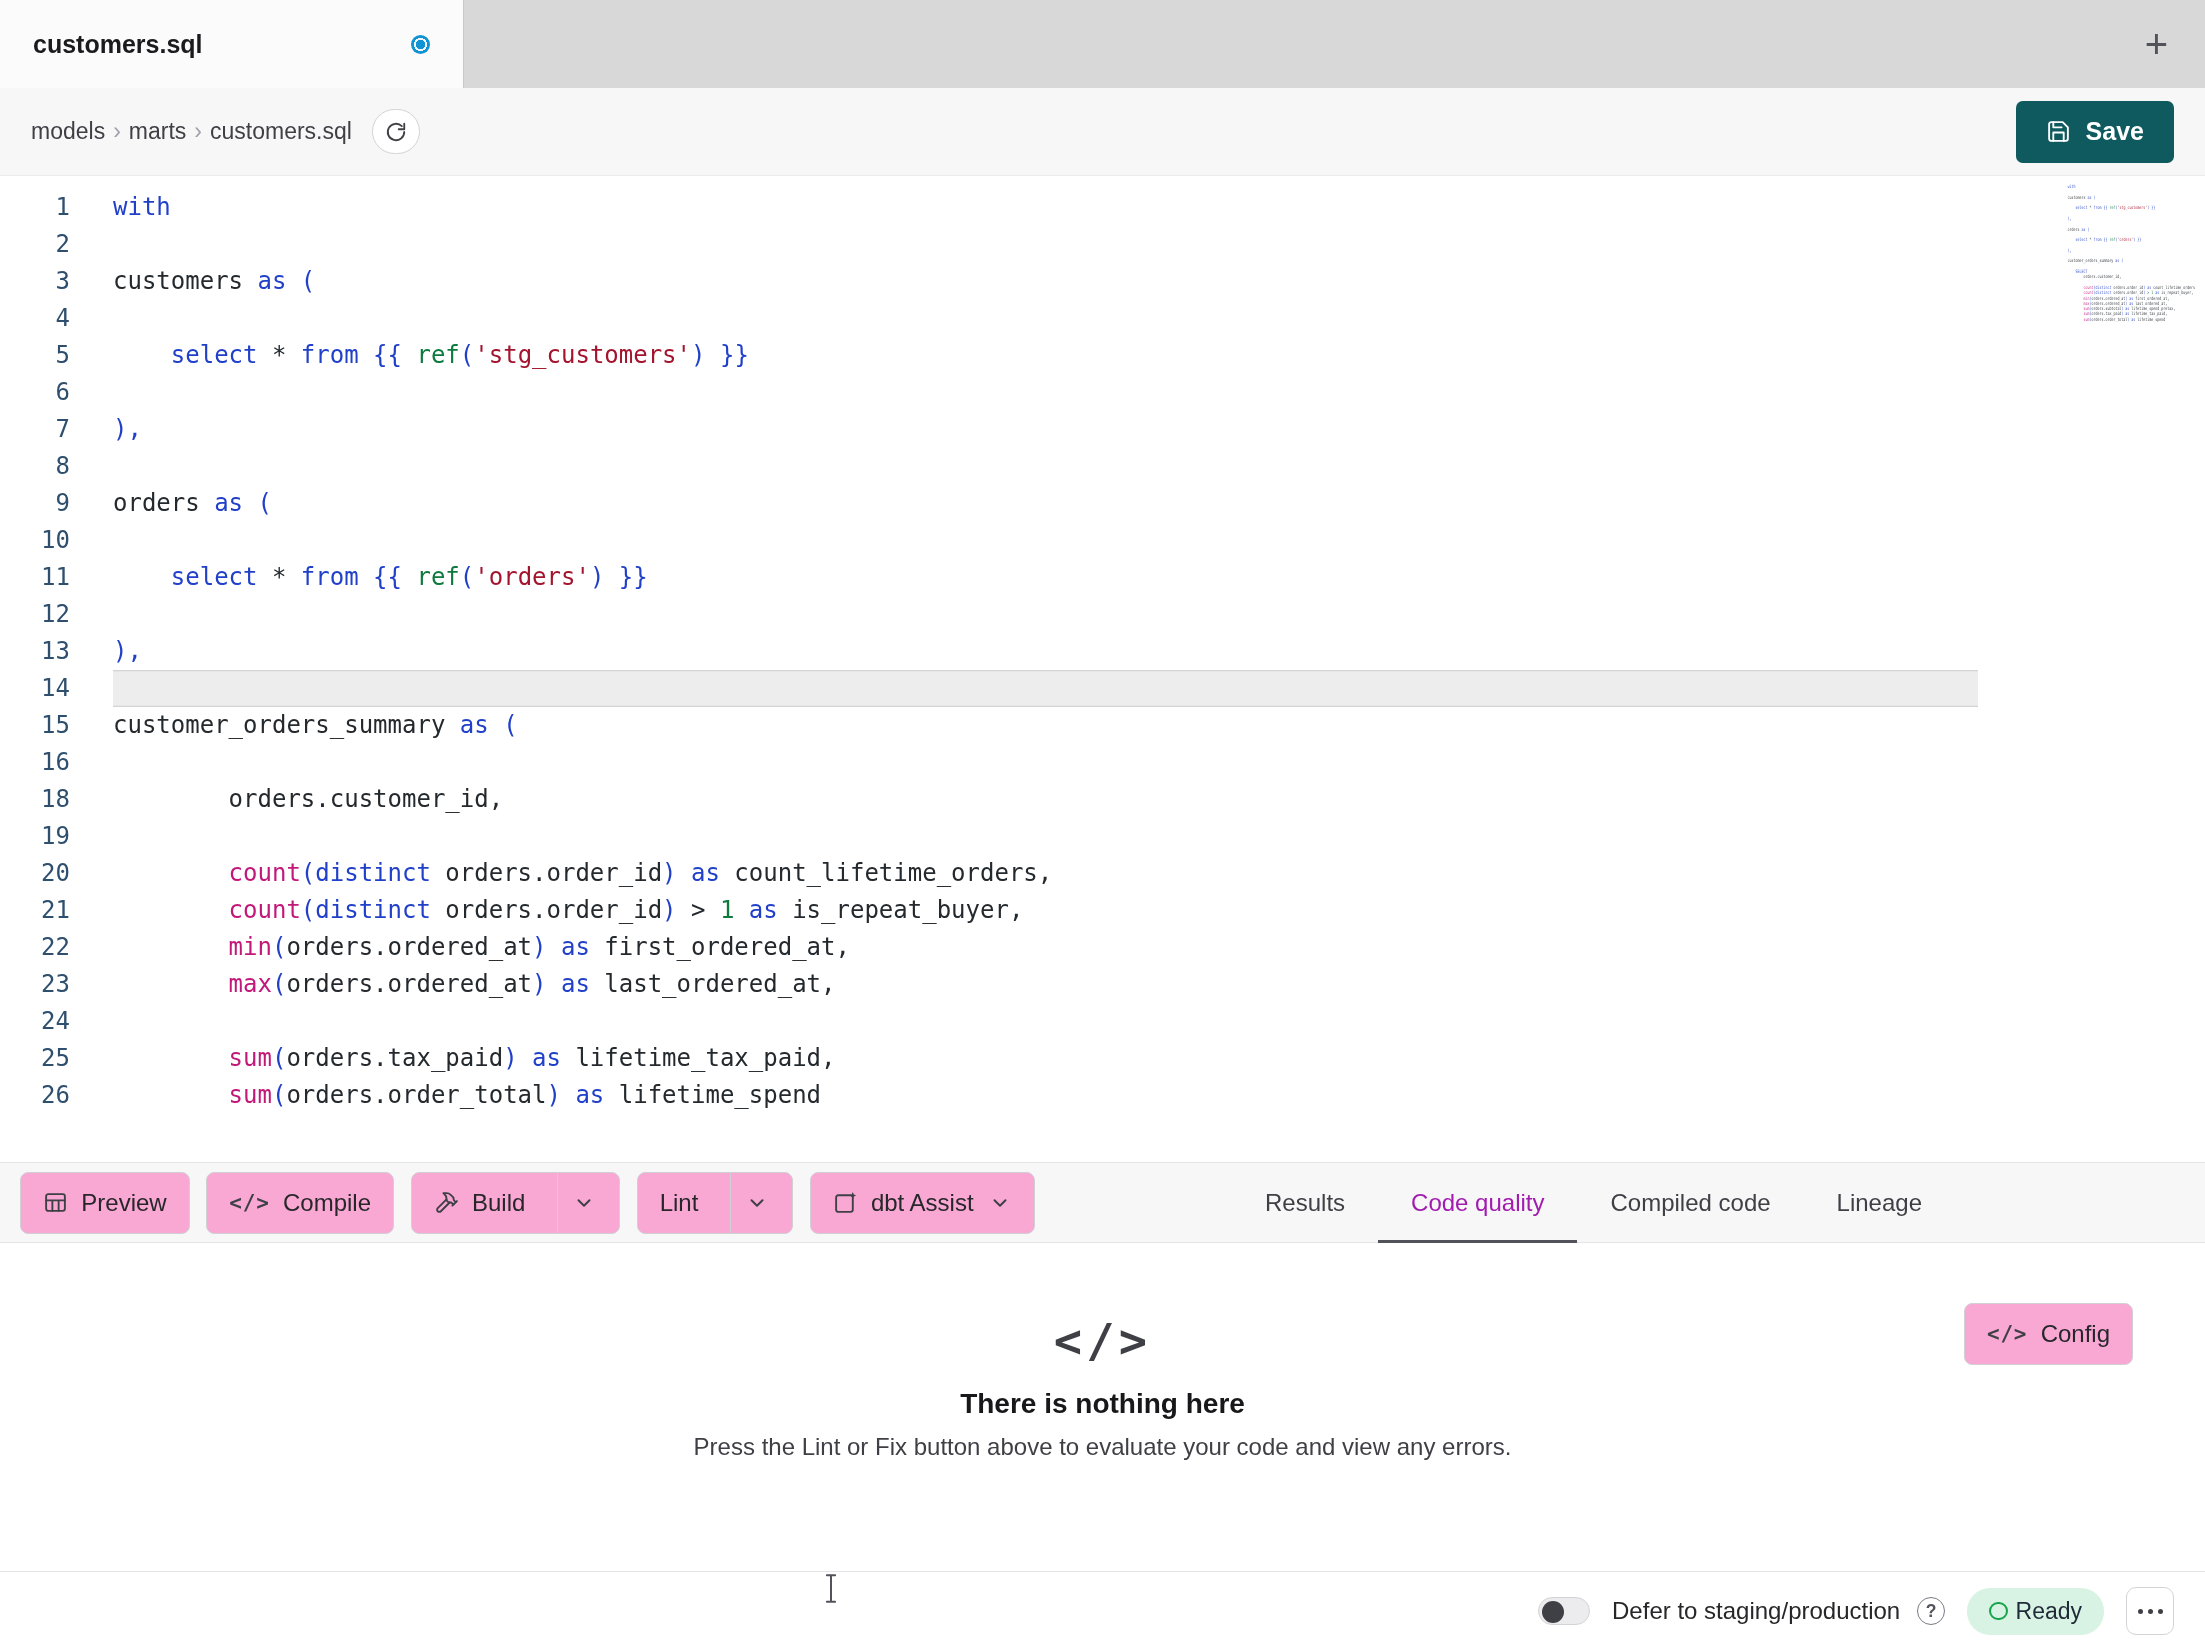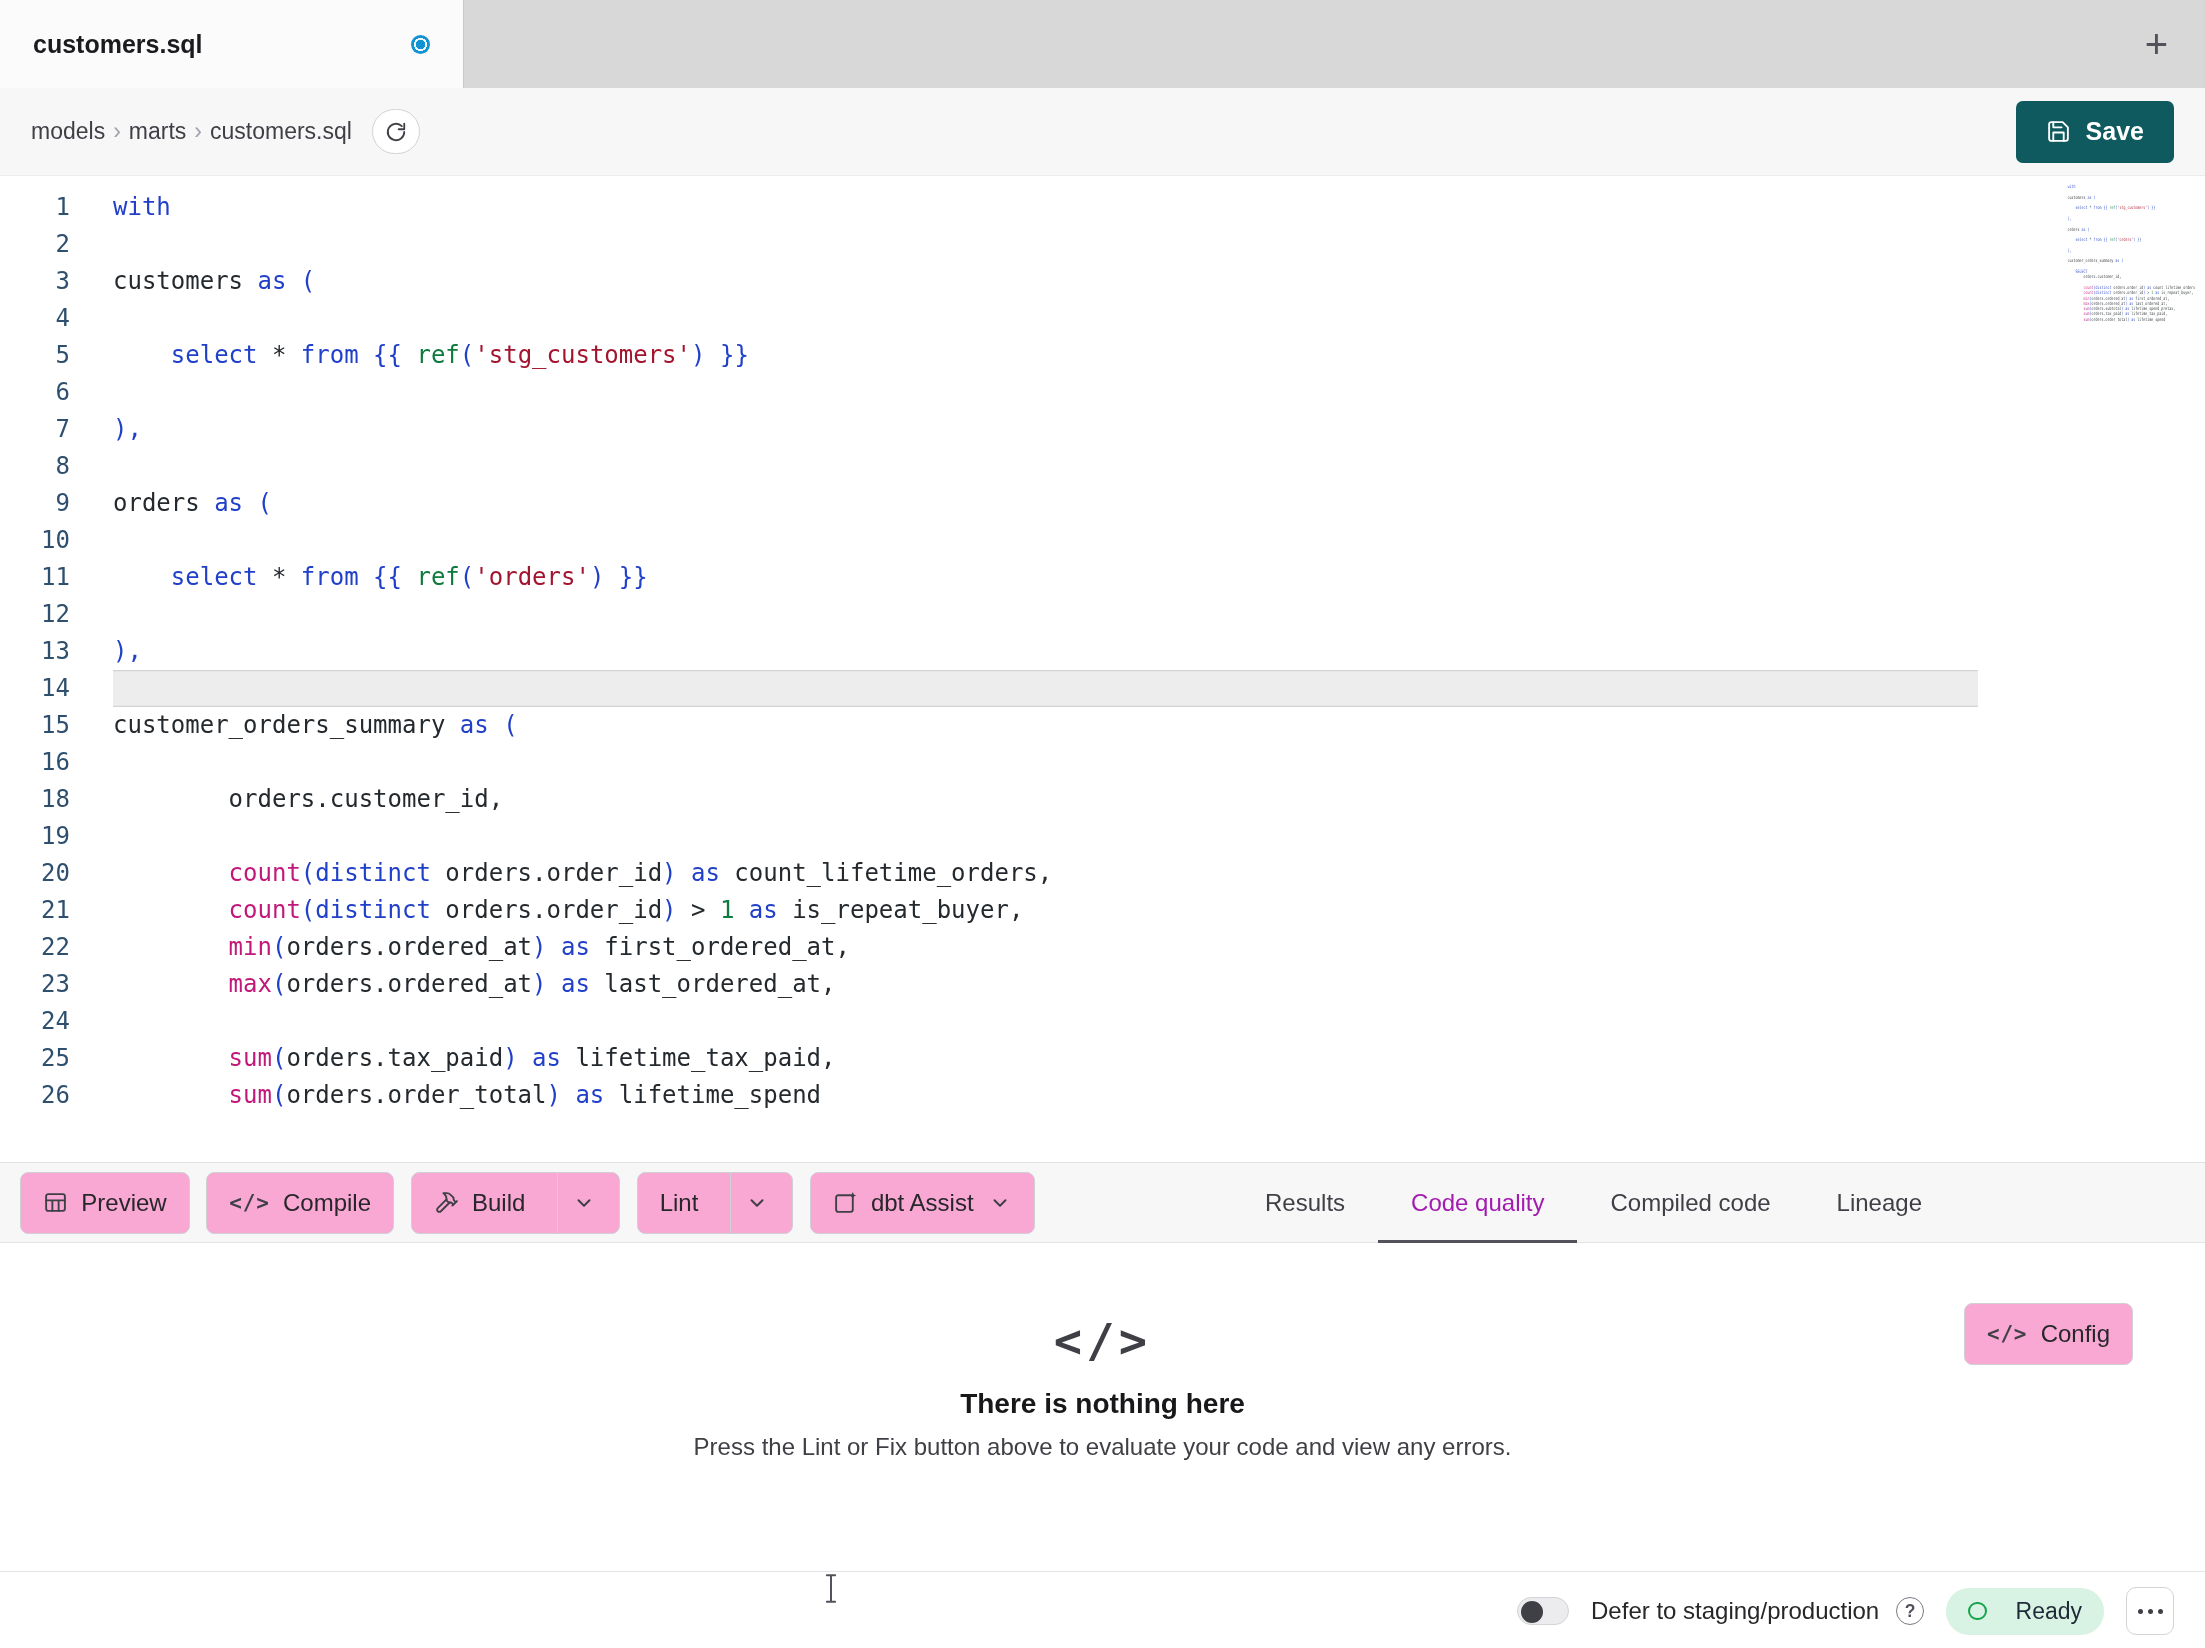--- a/index.html
+++ b/index.html
@@ -73,21 +73,21 @@
   
   .statusbar{flex:0 0 78px;border-top:0.8px solid #e4e4e7;background:#fff;display:flex;align-items:center;
     justify-content:flex-end;padding:15px 31px;gap:22px;position:relative}
   .toggle{width:52px;height:28px;border-radius:14px;background:#ececee;border:0.8px solid #d4d4d8;
     position:relative;cursor:pointer;flex:0 0 auto}
   .toggle .knob{position:absolute;left:2.5px;top:2.5px;width:22px;height:22px;border-radius:50%;background:#3f3f46}
   .defer-label{font-size:24px;color:#27272a}
   .help{width:28px;height:28px;border:1.7px solid #7a7a85;border-radius:50%;color:#52525b;font-size:17.5px;
     font-weight:700;display:flex;align-items:center;justify-content:center;margin-left:-5px}
   .ready{height:47px;padding:0 22px;border-radius:23px;background:#d8f3e3;display:flex;align-items:center;
-    gap:29px;font-size:23px;color:#1f2937;cursor:pointer}
+    gap:8px;font-size:23px;color:#1f2937;cursor:pointer}
   .ready .circ{width:18.3px;height:18.3px;border:2.1px solid #16a34a;border-radius:50%}
   .dots-btn{width:48px;height:48px;border:1.3px solid #d4d4d8;border-radius:10px;background:#fff;
     display:flex;align-items:center;justify-content:center;gap:5px;cursor:pointer}
   .dots-btn i{width:5px;height:5px;border-radius:50%;background:#3f3f46;display:block}
   .ibeam{position:absolute;left:821px;top:0px}
 </style>
 </head>
 <body>
 
 <div class="app">

